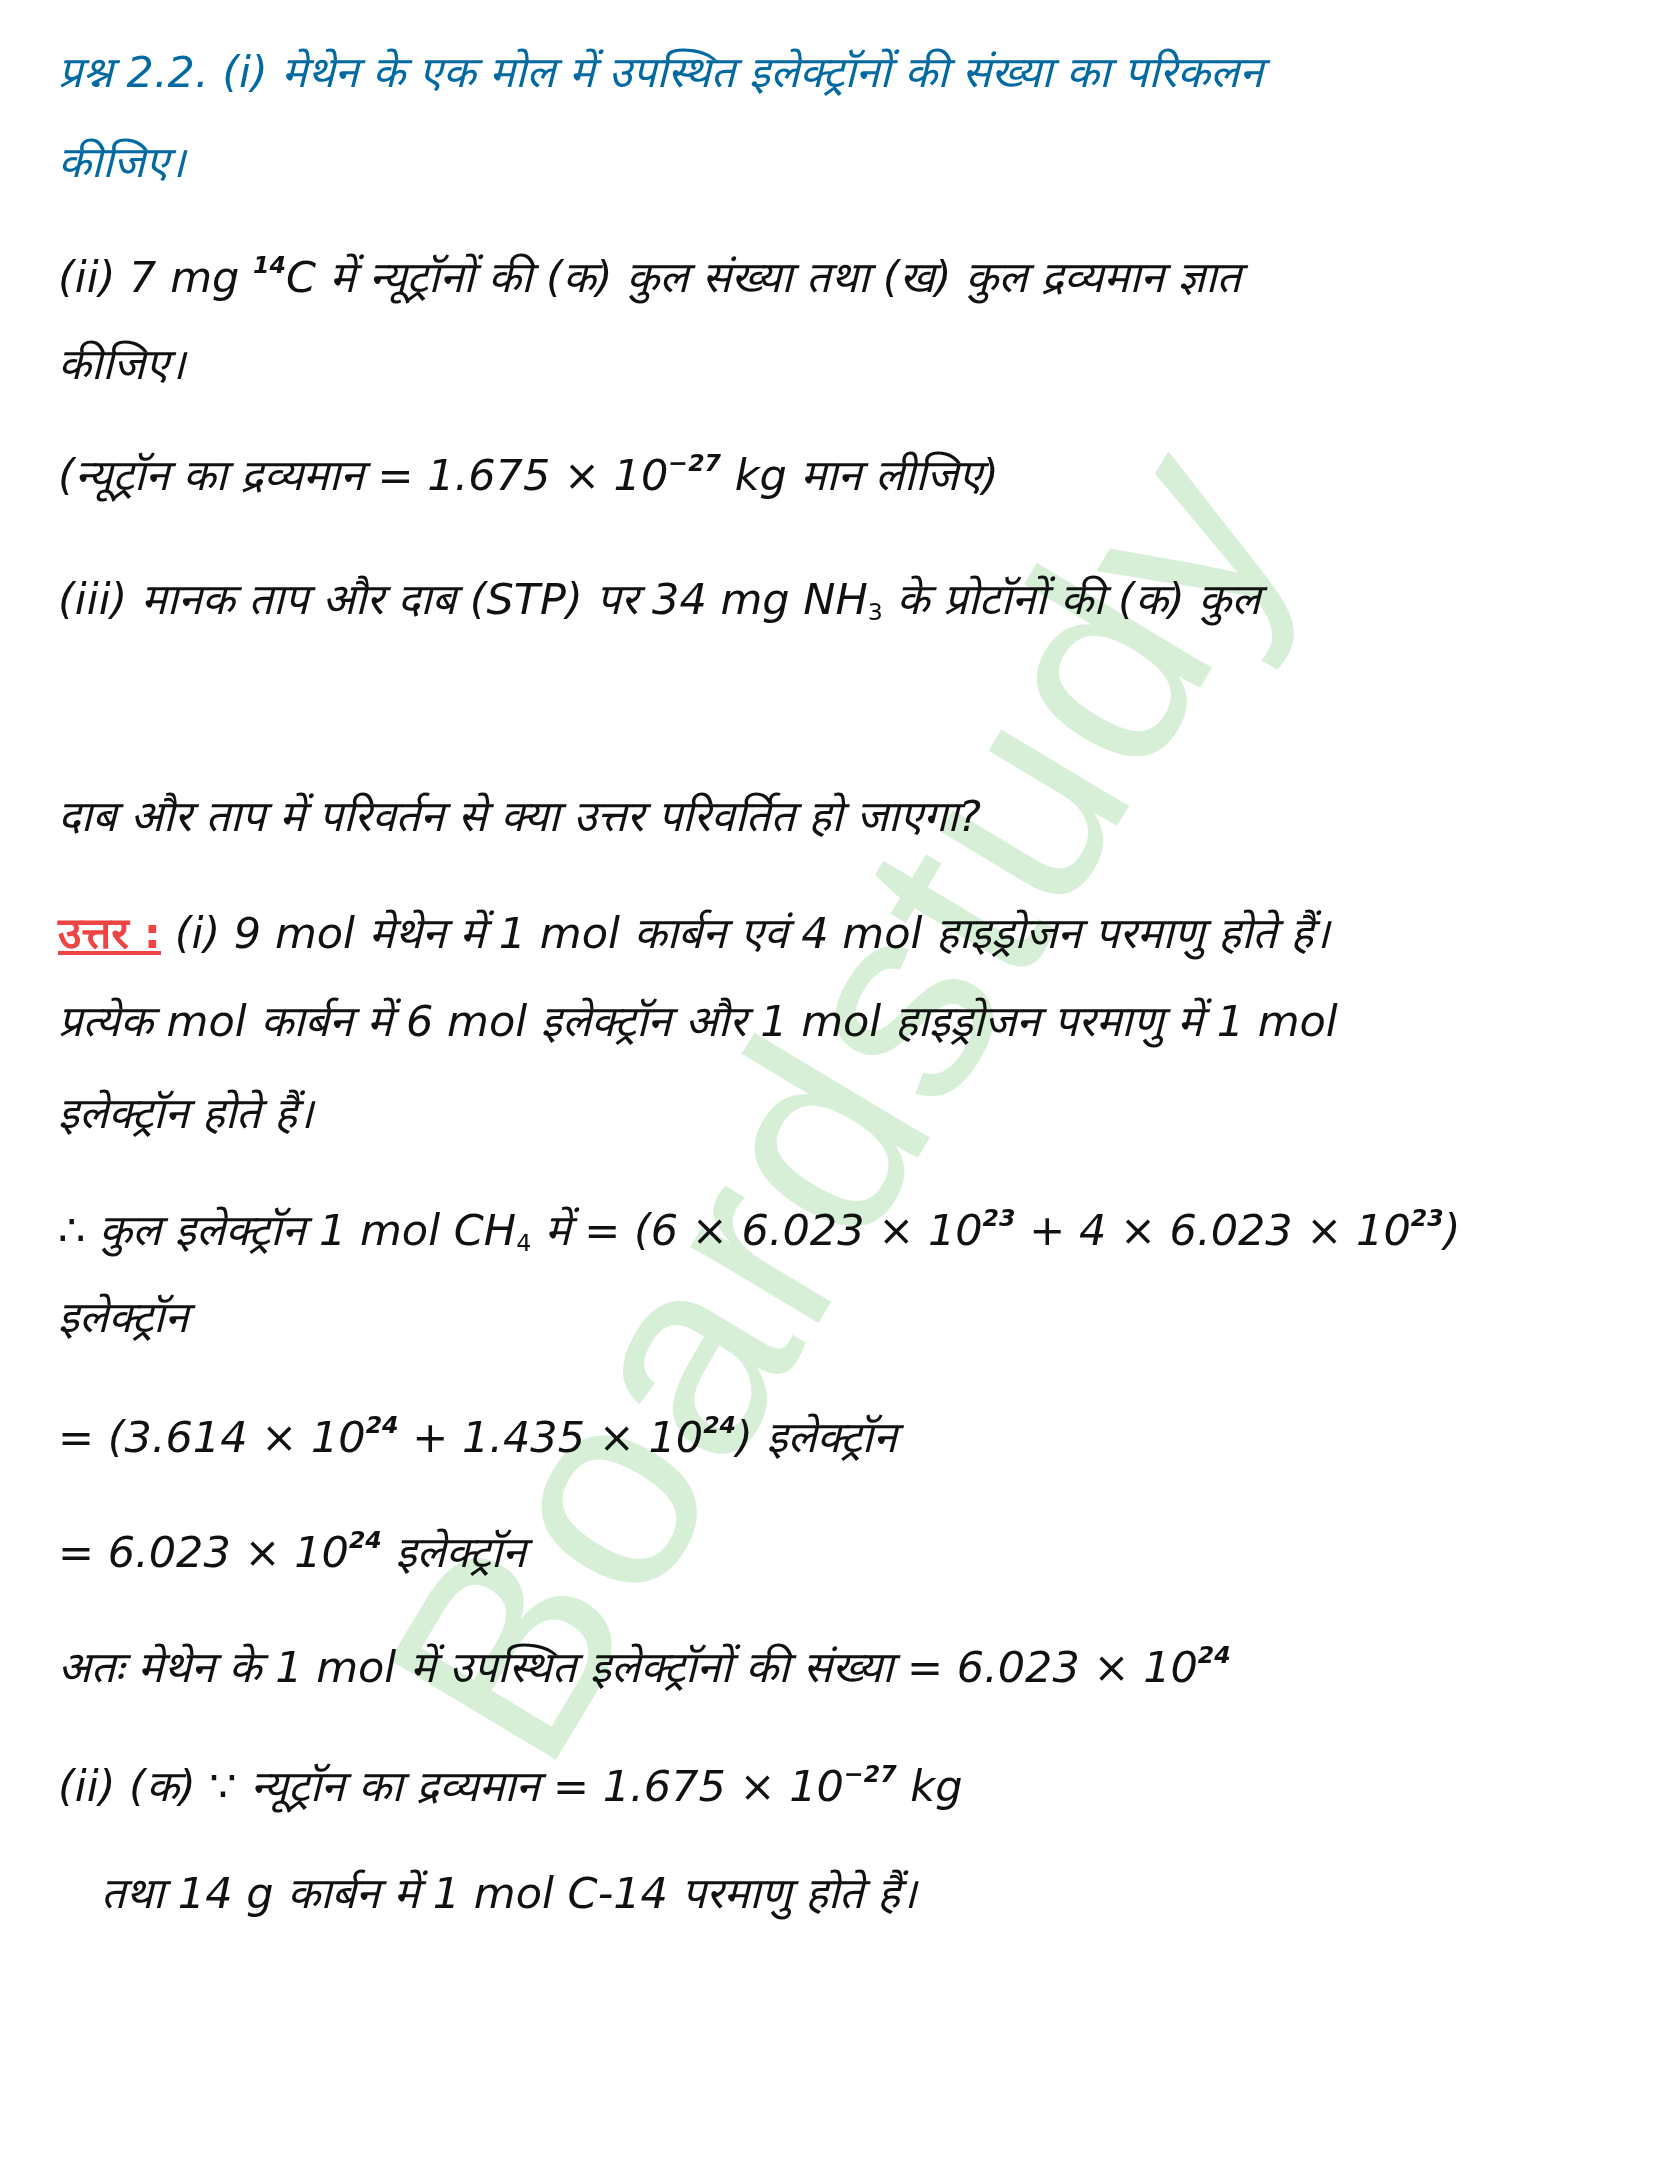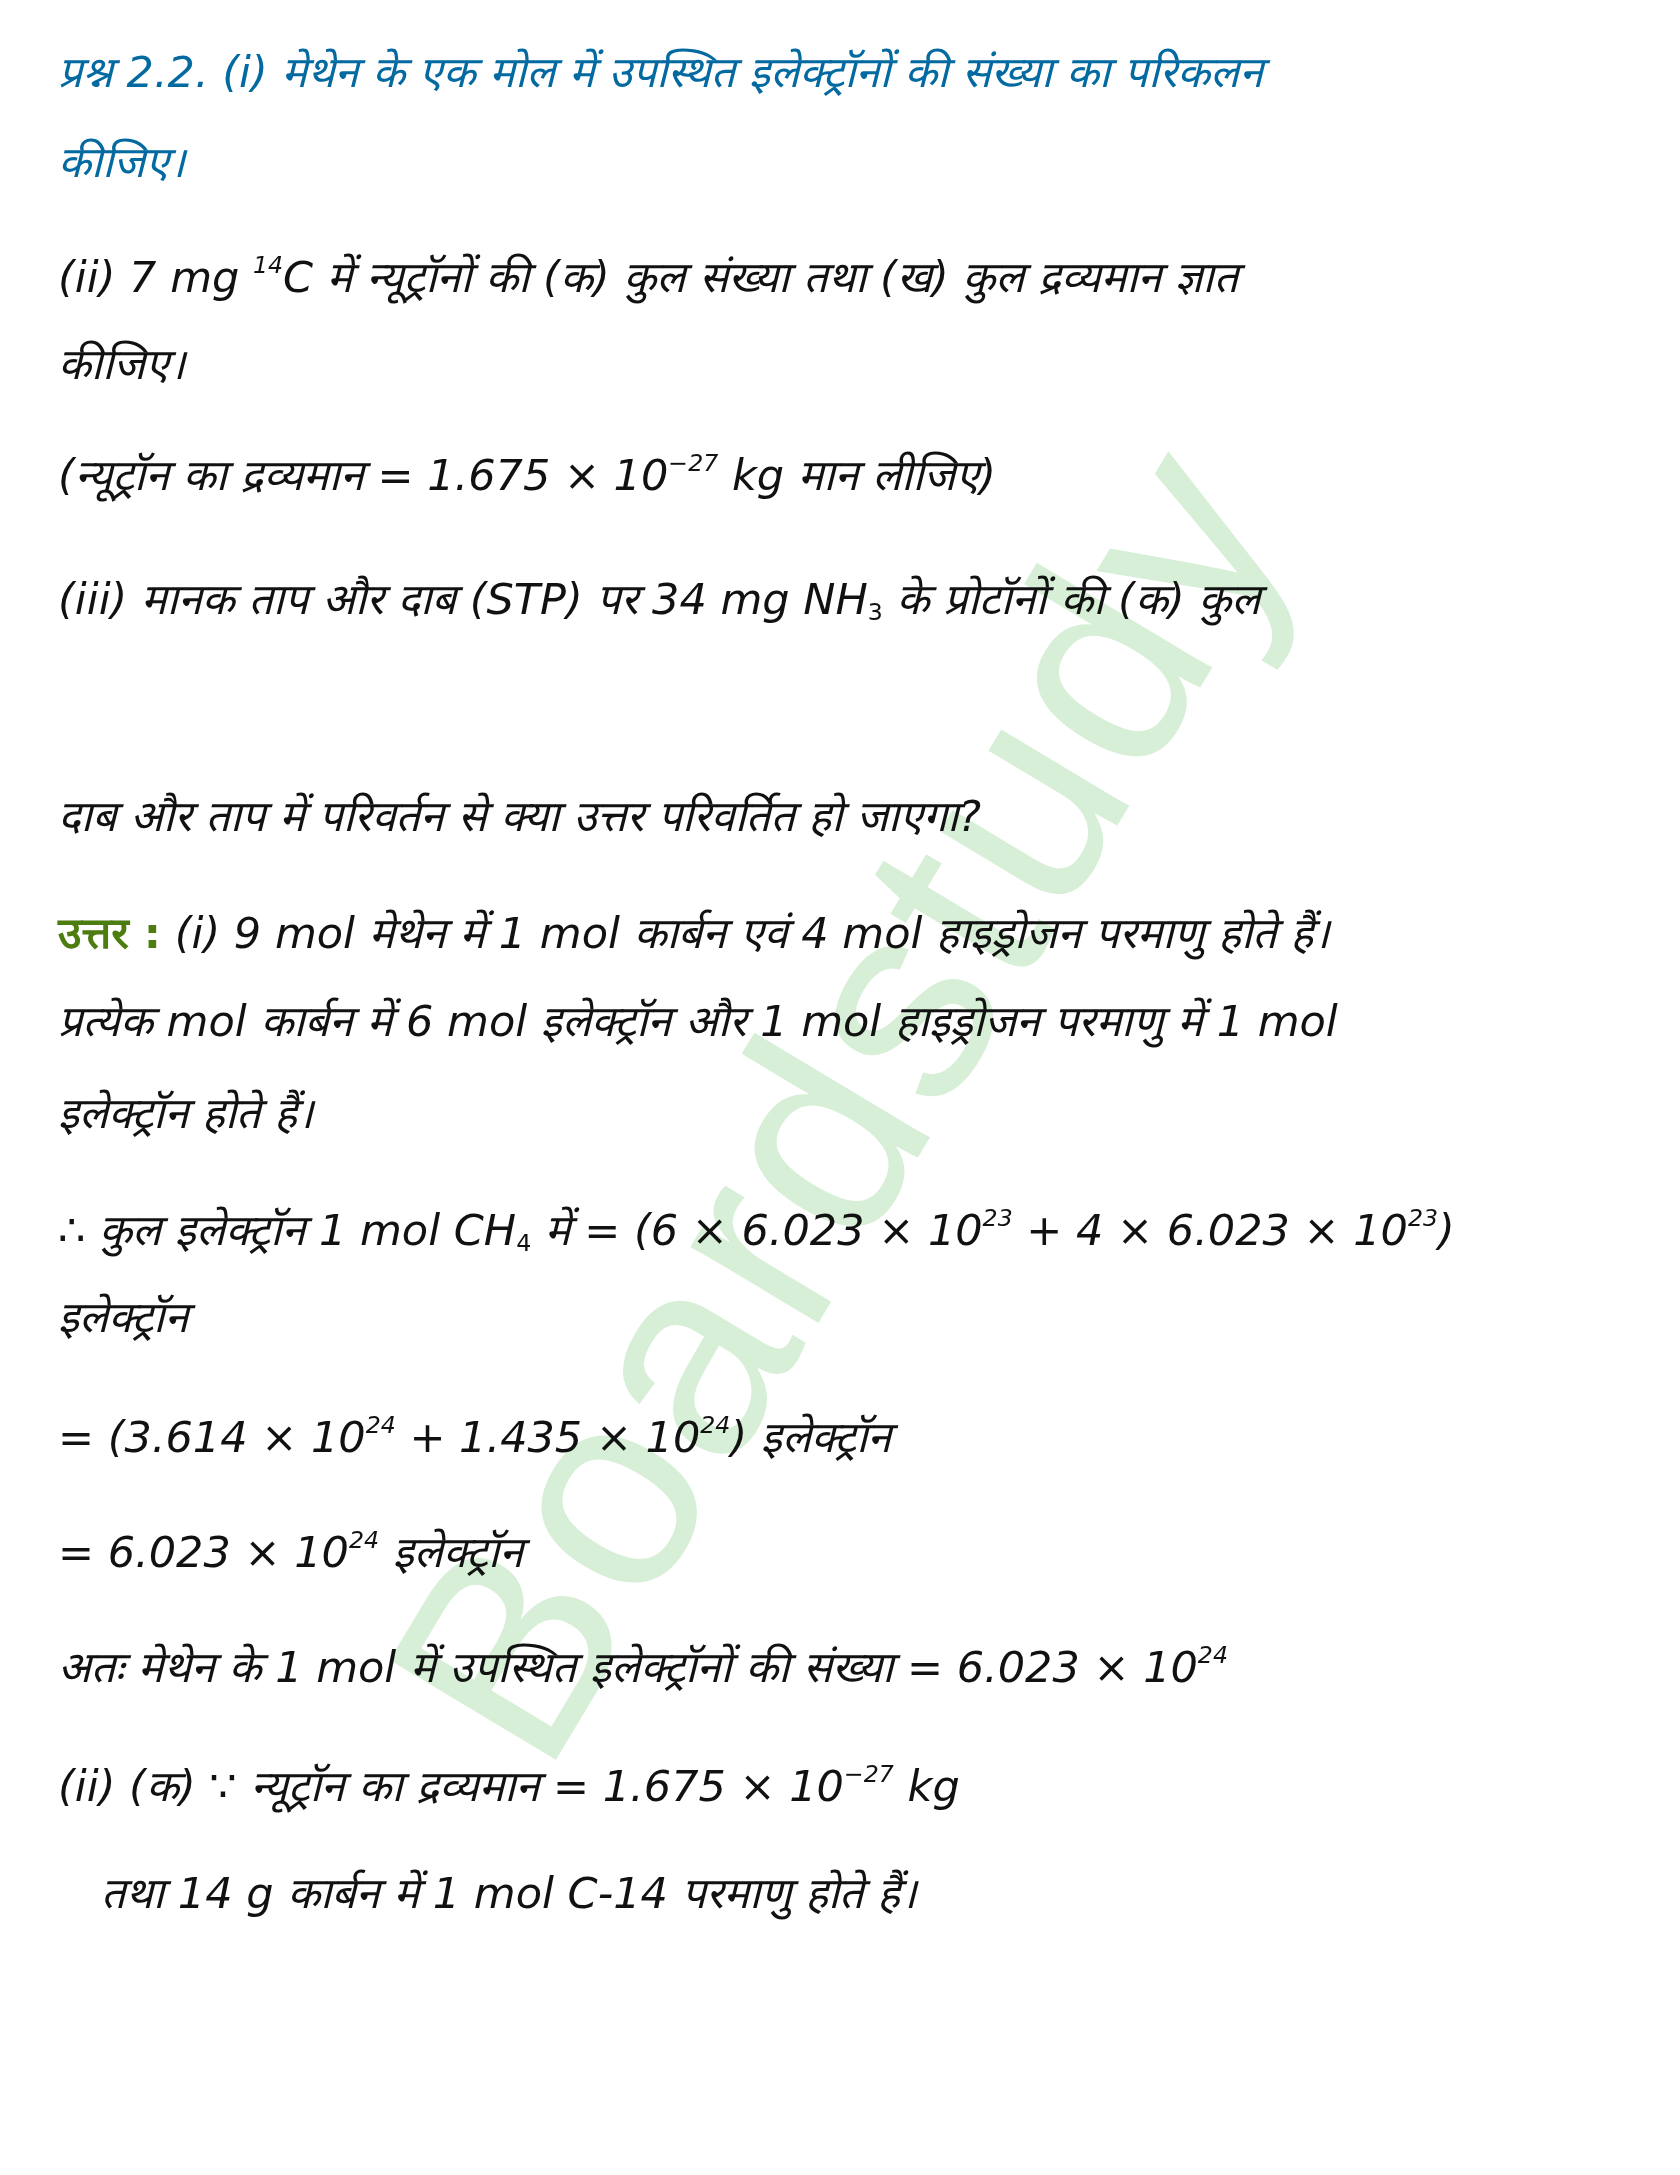--- a/index.html
+++ b/index.html
@@ -39,26 +39,27 @@
       position: absolute;
       left: 58px;
       font-size: 43px;
       font-style: italic;
       line-height: 1.1;
       white-space: nowrap;
       z-index: 1;
     }
     .q { color: #0369a1; }
     .ans-label {
-      color: #4d7c0f;
+      color: #ef4444;
       font-weight: bold;
       font-style: normal;
+      text-decoration: underline;
     }
     sup, sub { font-size: 0.55em; }
-    sup { vertical-align: 0.8em; }
+    sup { vertical-align: 0.8em; font-weight: bold; }
     sub { vertical-align: -0.25em; font-style: normal; }
   </style>
 </head>
 <body>
 
 <div class="page">
 
   <div class="watermark">Boardstudy</div>
 
   <div class="line q" style="top:49px;">

